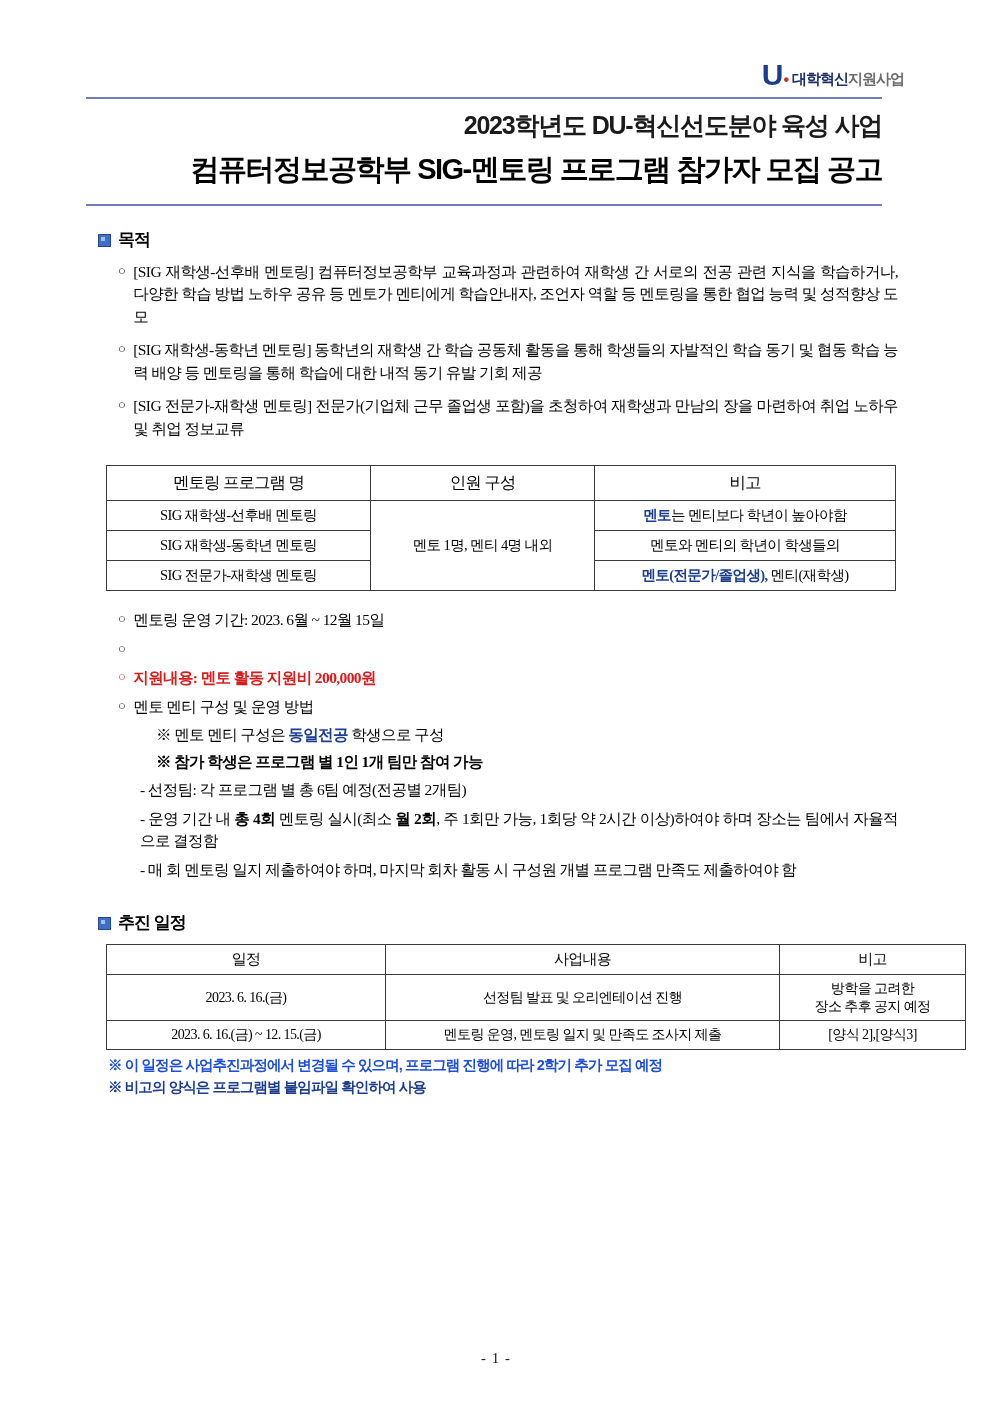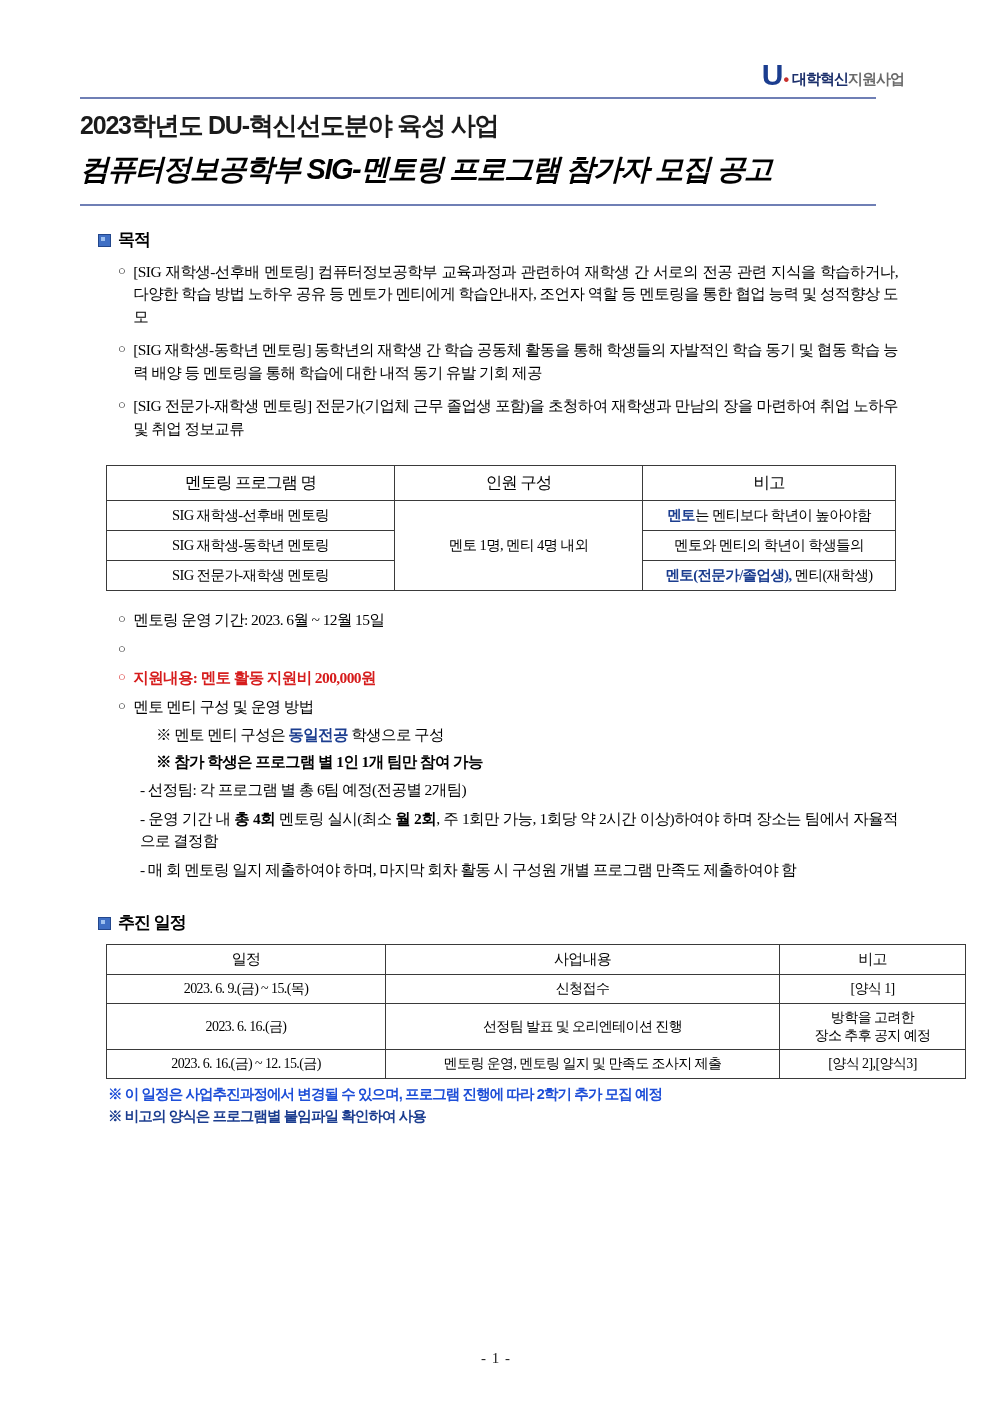--- a/index.html
+++ b/index.html
@@ -53,42 +53,41 @@
     color: #1b2f6b;
     line-height: 1;
     padding-bottom: 2px;
   }
   .logo-text .grey { color: #6b6b6b; }
 
   
   .title-block {
     position: absolute;
     top: 97px;
-    left: 80px;
+    left: 86px;
     width: 796px;
     border-top: 2px solid #6f7fb5;
     border-bottom: 2px solid #6f7fb5;
     padding: 10px 0 14px 0;
-    text-align: left;
+    text-align: right;
   }
   .title-line1 {
     font-family: "Liberation Sans", sans-serif;
     font-size: 25px;
     font-weight: bold;
     letter-spacing: -1.2px;
     color: #1b1b1b;
     margin-bottom: 8px;
   }
   .title-line2 {
     font-family: "Liberation Sans", sans-serif;
     font-size: 29px;
     font-weight: bold;
     letter-spacing: -1.5px;
     color: #000000;
-    font-style: italic;
   }
 
   
   .content {
     position: absolute;
     top: 228px;
     left: 98px;
     width: 800px;
   }
   .sec-head {
@@ -170,21 +169,21 @@
   table.t1 th, table.t1 td {
     border: 1px solid #3a3a3a;
     text-align: center;
     padding: 5px 4px;
   }
   table.t1 th {
     font-size: 16.5px;
     font-weight: normal;
     font-family: "Liberation Sans", sans-serif;
     letter-spacing: -1px;
-    padding: 6px 16px;
+    padding: 6px 4px;
   }
   table.t2 {
     width: 860px;
     margin: 2px 0 6px 8px;
   }
   table.t2 th, table.t2 td {
     border: 1px solid #3a3a3a;
     text-align: center;
     padding: 5px 4px;
     font-size: 14px;
@@ -336,25 +335,20 @@
     <table class="t2">
       <thead>
         <tr>
           <th style="width:270px">일정</th>
           <th style="width:385px">사업내용</th>
           <th>비고</th>
         </tr>
       </thead>
       <tbody>
         <tr>
-          <td class="nowrap">2023. 6. 9.(금) ~ 15.(목)</td>
-          <td>신청접수</td>
-          <td>[양식 1]</td>
-        </tr>
-        <tr>
           <td class="nowrap">2023. 6. 16.(금)</td>
           <td>선정팀 발표 및 오리엔테이션 진행</td>
           <td class="two-line" style="white-space:pre-line">방학을 고려한
 장소 추후 공지 예정</td>
         </tr>
         <tr>
           <td class="nowrap">2023. 6. 16.(금) ~ 12. 15.(금)</td>
           <td>멘토링 운영, 멘토링 일지 및 만족도 조사지 제출</td>
           <td>[양식 2],[양식3]</td>
         </tr>

